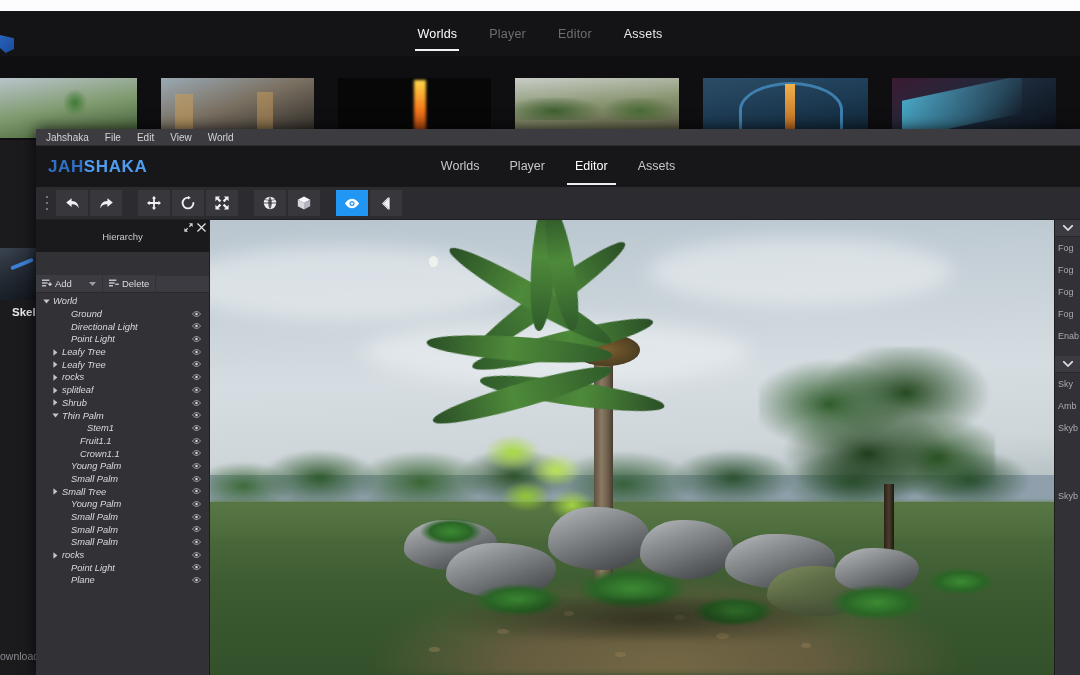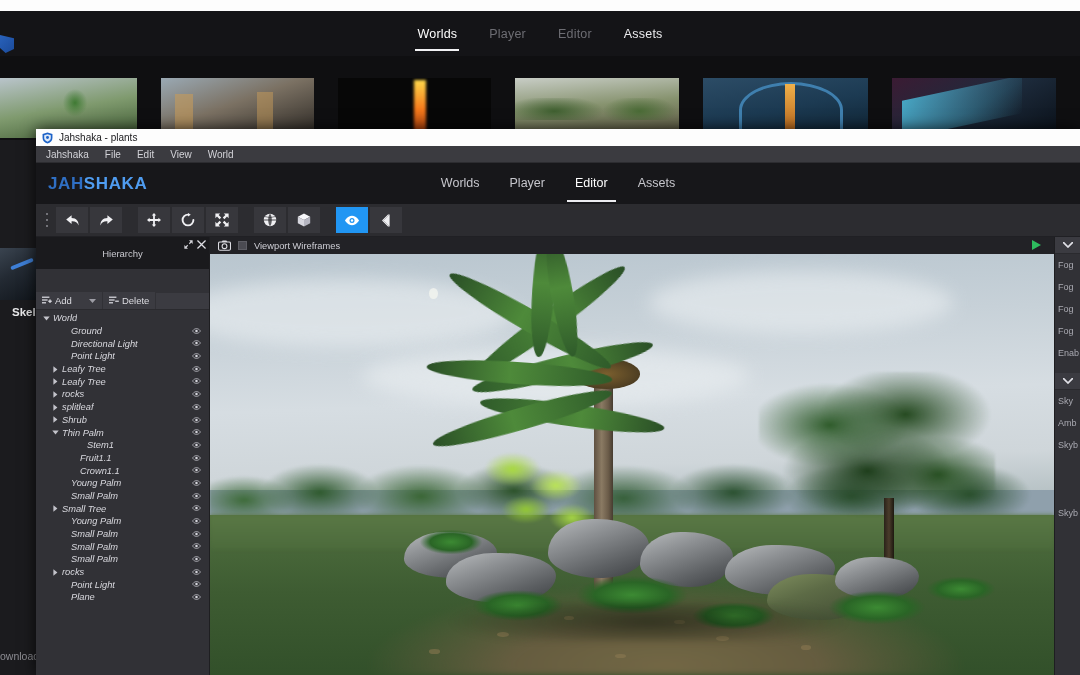--- a/index.html
+++ b/index.html
@@ -339,28 +339,20 @@
 
     <div class="bg-strip-below"></div>
     <div class="bg-left-img"></div>
     <div class="bg-left-text" style="left:12px; top:306px;">Skele</div>
     <div class="bg-left-text2" style="left:0px; top:650px;">ownload W</div>
     <div class="bg-right-img"></div>
   </div>
 
   <div class="app-window">
 
-    <div class="titlebar">
-      <svg class="title-shield" viewBox="0 0 12 13">
-        <path d="M6 0.4 L11.4 2.2 V6.6 C11.4 9.6 9 11.8 6 12.6 C3 11.8 0.6 9.6 0.6 6.6 V2.2 Z" fill="#1d63c8"></path>
-        <path d="M6 2.4 L9.6 3.6 V6.6 C9.6 8.6 8 10 6 10.6 C4 10 2.4 8.6 2.4 6.6 V3.6 Z" fill="#ffffff" opacity=".85"></path>
-        <circle cx="6" cy="6" r="1.6" fill="#1d63c8"></circle>
-      </svg>
-      <div class="titlebar-text">Jahshaka - plants</div>
-    </div>
 
     <div class="menubar">
       <div class="menu-item">Jahshaka</div>
       <div class="menu-item">File</div>
       <div class="menu-item">Edit</div>
       <div class="menu-item">View</div>
       <div class="menu-item">World</div>
     </div>
 
     <div class="app-header">
@@ -725,30 +717,20 @@
               <span class="tree-label" style="margin-left: 3px;">Plane</span>
               <svg class="tree-eye" viewBox="0 0 14 9">
                 <path d="M7 0.7 C3.2 0.7 0.8 4.5 0.8 4.5 S3.2 8.3 7 8.3 S13.2 4.5 13.2 4.5 S10.8 0.7 7 0.7 Z" fill="none" stroke="#d8d8df" stroke-width="1"></path>
                 <circle cx="7" cy="4.5" r="1.9" fill="#d8d8df"></circle>
               </svg>
             </div>
           </div>
       </div>
 
       <div class="viewcol">
-        <div class="view-toolbar">
-          <svg class="vt-cam" viewBox="0 0 13 11">
-            <rect x="0.5" y="2" width="12" height="8.2" rx="1.4" fill="none" stroke="#dcdce2" stroke-width="1.1"></rect>
-            <path d="M3.6 2 L4.6 0.6 H8.4 L9.4 2 Z" fill="#dcdce2"></path>
-            <circle cx="6.5" cy="6.2" r="2.4" fill="none" stroke="#dcdce2" stroke-width="1.1"></circle>
-          </svg>
-          <div class="vt-check"></div>
-          <div class="vt-label">Viewport Wireframes</div>
-          <div class="vt-play"></div>
-        </div>
 
         <div class="viewport">
           <div class="vp-sky"></div>
           <div class="vp-cloud" style="left:-4%; top:6%; width:40%; height:16%;"></div>
           <div class="vp-cloud" style="left:18%; top:22%; width:46%; height:14%;"></div>
           <div class="vp-cloud" style="left:52%; top:4%; width:36%; height:15%;"></div>
           <div class="vp-sun"></div>
           <div class="vp-treeline"></div>
           <div class="vp-ground"></div>
           <div class="vp-ground-blur"></div>

